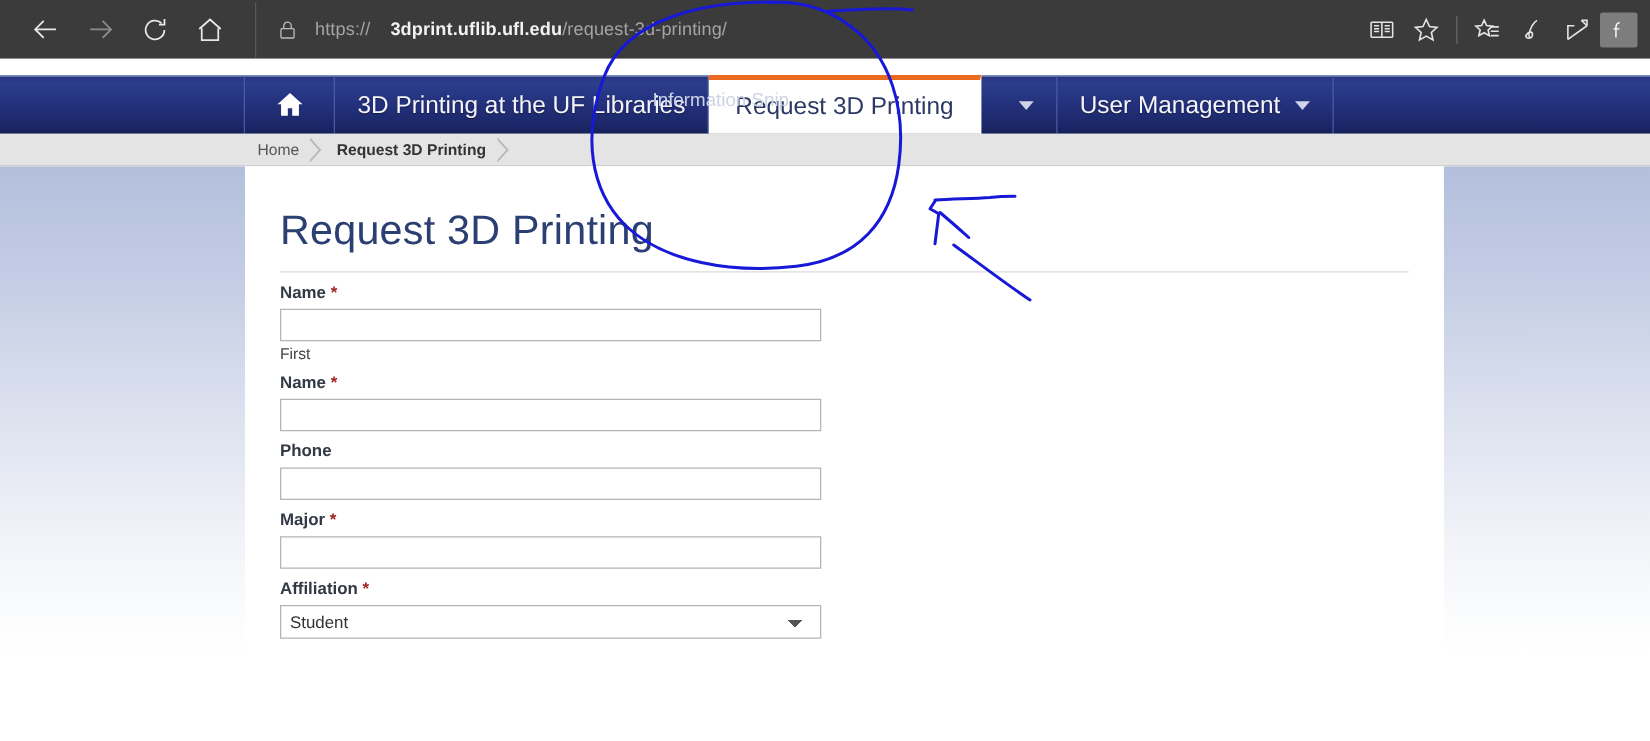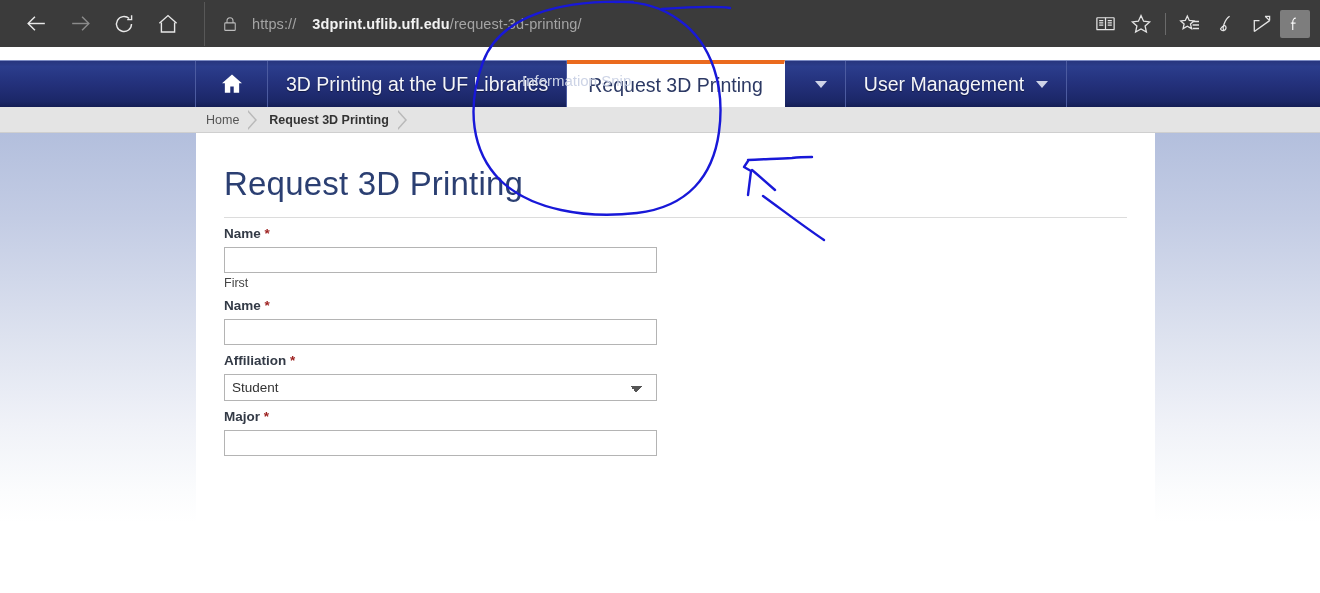--- a/index.html
+++ b/index.html
@@ -354,29 +354,33 @@
             <span class="sub">First</span>
           </div>
         </div>
       </div>
 
       <div class="field">
         <span class="fl"><span>Name</span> <span class="req">*</span></span>
         <input class="tb" type="text" value="" style="">
       </div>
 
+      <div class="field">
+        <span class="fl"><span>Phone</span> <span class="req"></span></span>
+        <input class="tb" type="text" value="" style="">
+      </div>
+
+      <div class="field">
+        <span class="fl"><span>Major</span> <span class="req">*</span></span>
+        <input class="tb" type="text" value="" style="">
+      </div>
 
       <div class="field">
         <span class="fl"><span>Affiliation</span> <span class="req">*</span></span>
         <select class="sel" id="affiliation-select"><option value="Student">Student</option><option value="Faculty">Faculty</option><option value="Staff">Staff</option><option value="Other">Other</option></select>
-      </div>
-
-      <div class="field">
-        <span class="fl"><span>Major</span> <span class="req">*</span></span>
-        <input class="tb" type="text" value="" style="">
       </div>
 
     </div>
   </div>
 
   <svg class="ink" viewBox="0 0 1320 593">
 
     <path d="M633 2 C 560 -1, 500 16, 483 62
              C 466 108, 472 152, 500 180
              C 531 210, 586 219, 637 213

